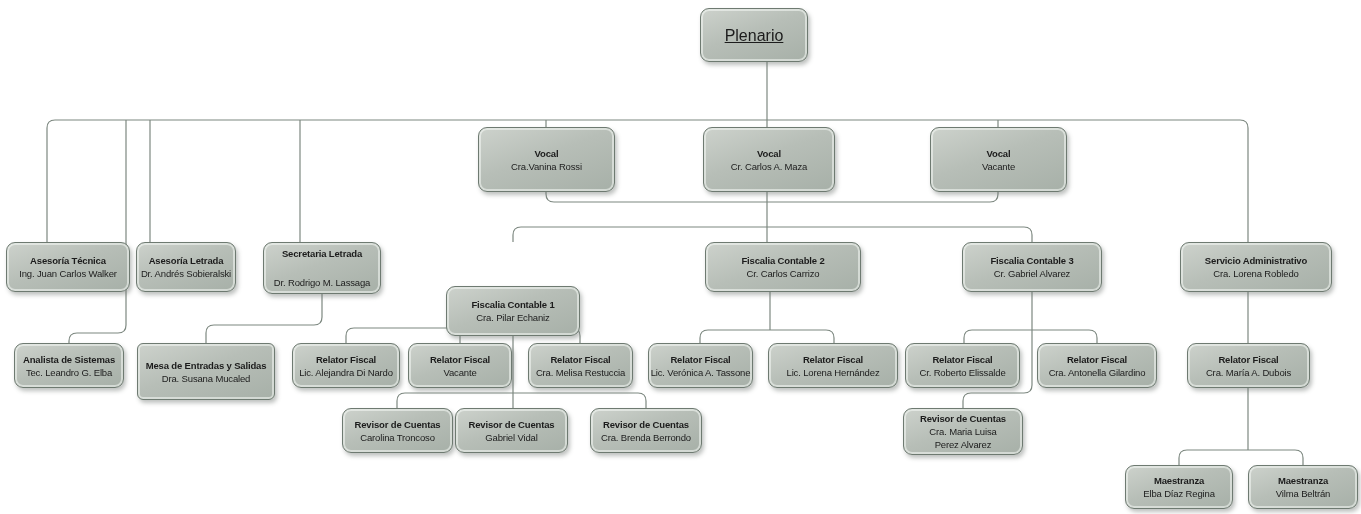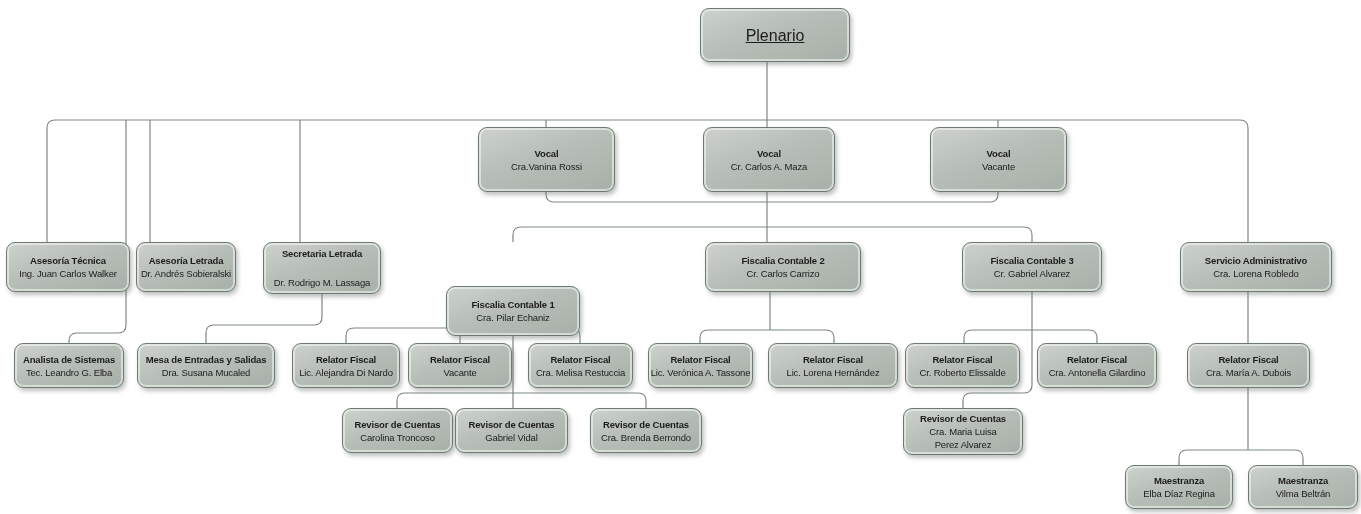--- a/index.html
+++ b/index.html
@@ -53,21 +53,21 @@
       <path d="M397,408 V401 Q397,393 405,393 H638 Q646,393 646,401 V408" fill="none" stroke="#7d8880" stroke-width="1.2"></path>
       <path d="M770,292 V330" fill="none" stroke="#7d8880" stroke-width="1.2"></path>
       <path d="M700,343 V338 Q700,330 708,330 H826 Q834,330 834,338 V343" fill="none" stroke="#7d8880" stroke-width="1.2"></path>
       <path d="M1032,292 V385 Q1032,393 1024,393 H971 Q963,393 963,401 V408" fill="none" stroke="#7d8880" stroke-width="1.2"></path>
       <path d="M964,343 V338 Q964,330 972,330 H1089 Q1097,330 1097,338 V343" fill="none" stroke="#7d8880" stroke-width="1.2"></path>
       <path d="M1248,292 V343" fill="none" stroke="#7d8880" stroke-width="1.2"></path>
       <path d="M1248,388 V450" fill="none" stroke="#7d8880" stroke-width="1.2"></path>
       <path d="M1179,465 V458 Q1179,450 1187,450 H1295 Q1303,450 1303,458 V465" fill="none" stroke="#7d8880" stroke-width="1.2"></path>
     </svg>
   <div id="nodes">
-      <div class="node root" style="left: 700px; top: 8px; width: 150px; height: 54px;">
+      <div class="node root" style="left: 700px; top: 8px; width: 108px; height: 54px;">
         <div class="title">Plenario</div>
       </div>
       <div class="node" style="left: 478px; top: 127px; width: 137px; height: 65px;">
         <div class="title">Vocal</div>
         <div class="sub">Cra.Vanina Rossi</div>
       </div>
       <div class="node" style="left: 703px; top: 127px; width: 132px; height: 65px;">
         <div class="title">Vocal</div>
         <div class="sub">Cr. Carlos A. Maza</div>
       </div>
@@ -100,21 +100,21 @@
         <div class="sub">Cr. Gabriel Alvarez</div>
       </div>
       <div class="node" style="left: 1180px; top: 242px; width: 152px; height: 50px;">
         <div class="title">Servicio Administrativo</div>
         <div class="sub">Cra. Lorena Robledo</div>
       </div>
       <div class="node" style="left: 14px; top: 343px; width: 110px; height: 45px;">
         <div class="title">Analista de Sistemas</div>
         <div class="sub">Tec. Leandro G. Elba</div>
       </div>
-      <div class="node" style="left: 137px; top: 343px; width: 138px; height: 45px;">
+      <div class="node" style="left: 137px; top: 343px; width: 138px; height: 57px; border-radius: 6px;">
         <div class="title">Mesa de Entradas y Salidas</div>
         <div class="sub">Dra. Susana Mucaled</div>
       </div>
       <div class="node" style="left: 292px; top: 343px; width: 108px; height: 45px;">
         <div class="title">Relator Fiscal</div>
         <div class="sub">Lic. Alejandra Di Nardo</div>
       </div>
       <div class="node" style="left: 408px; top: 343px; width: 104px; height: 45px;">
         <div class="title">Relator Fiscal</div>
         <div class="sub">Vacante</div>

